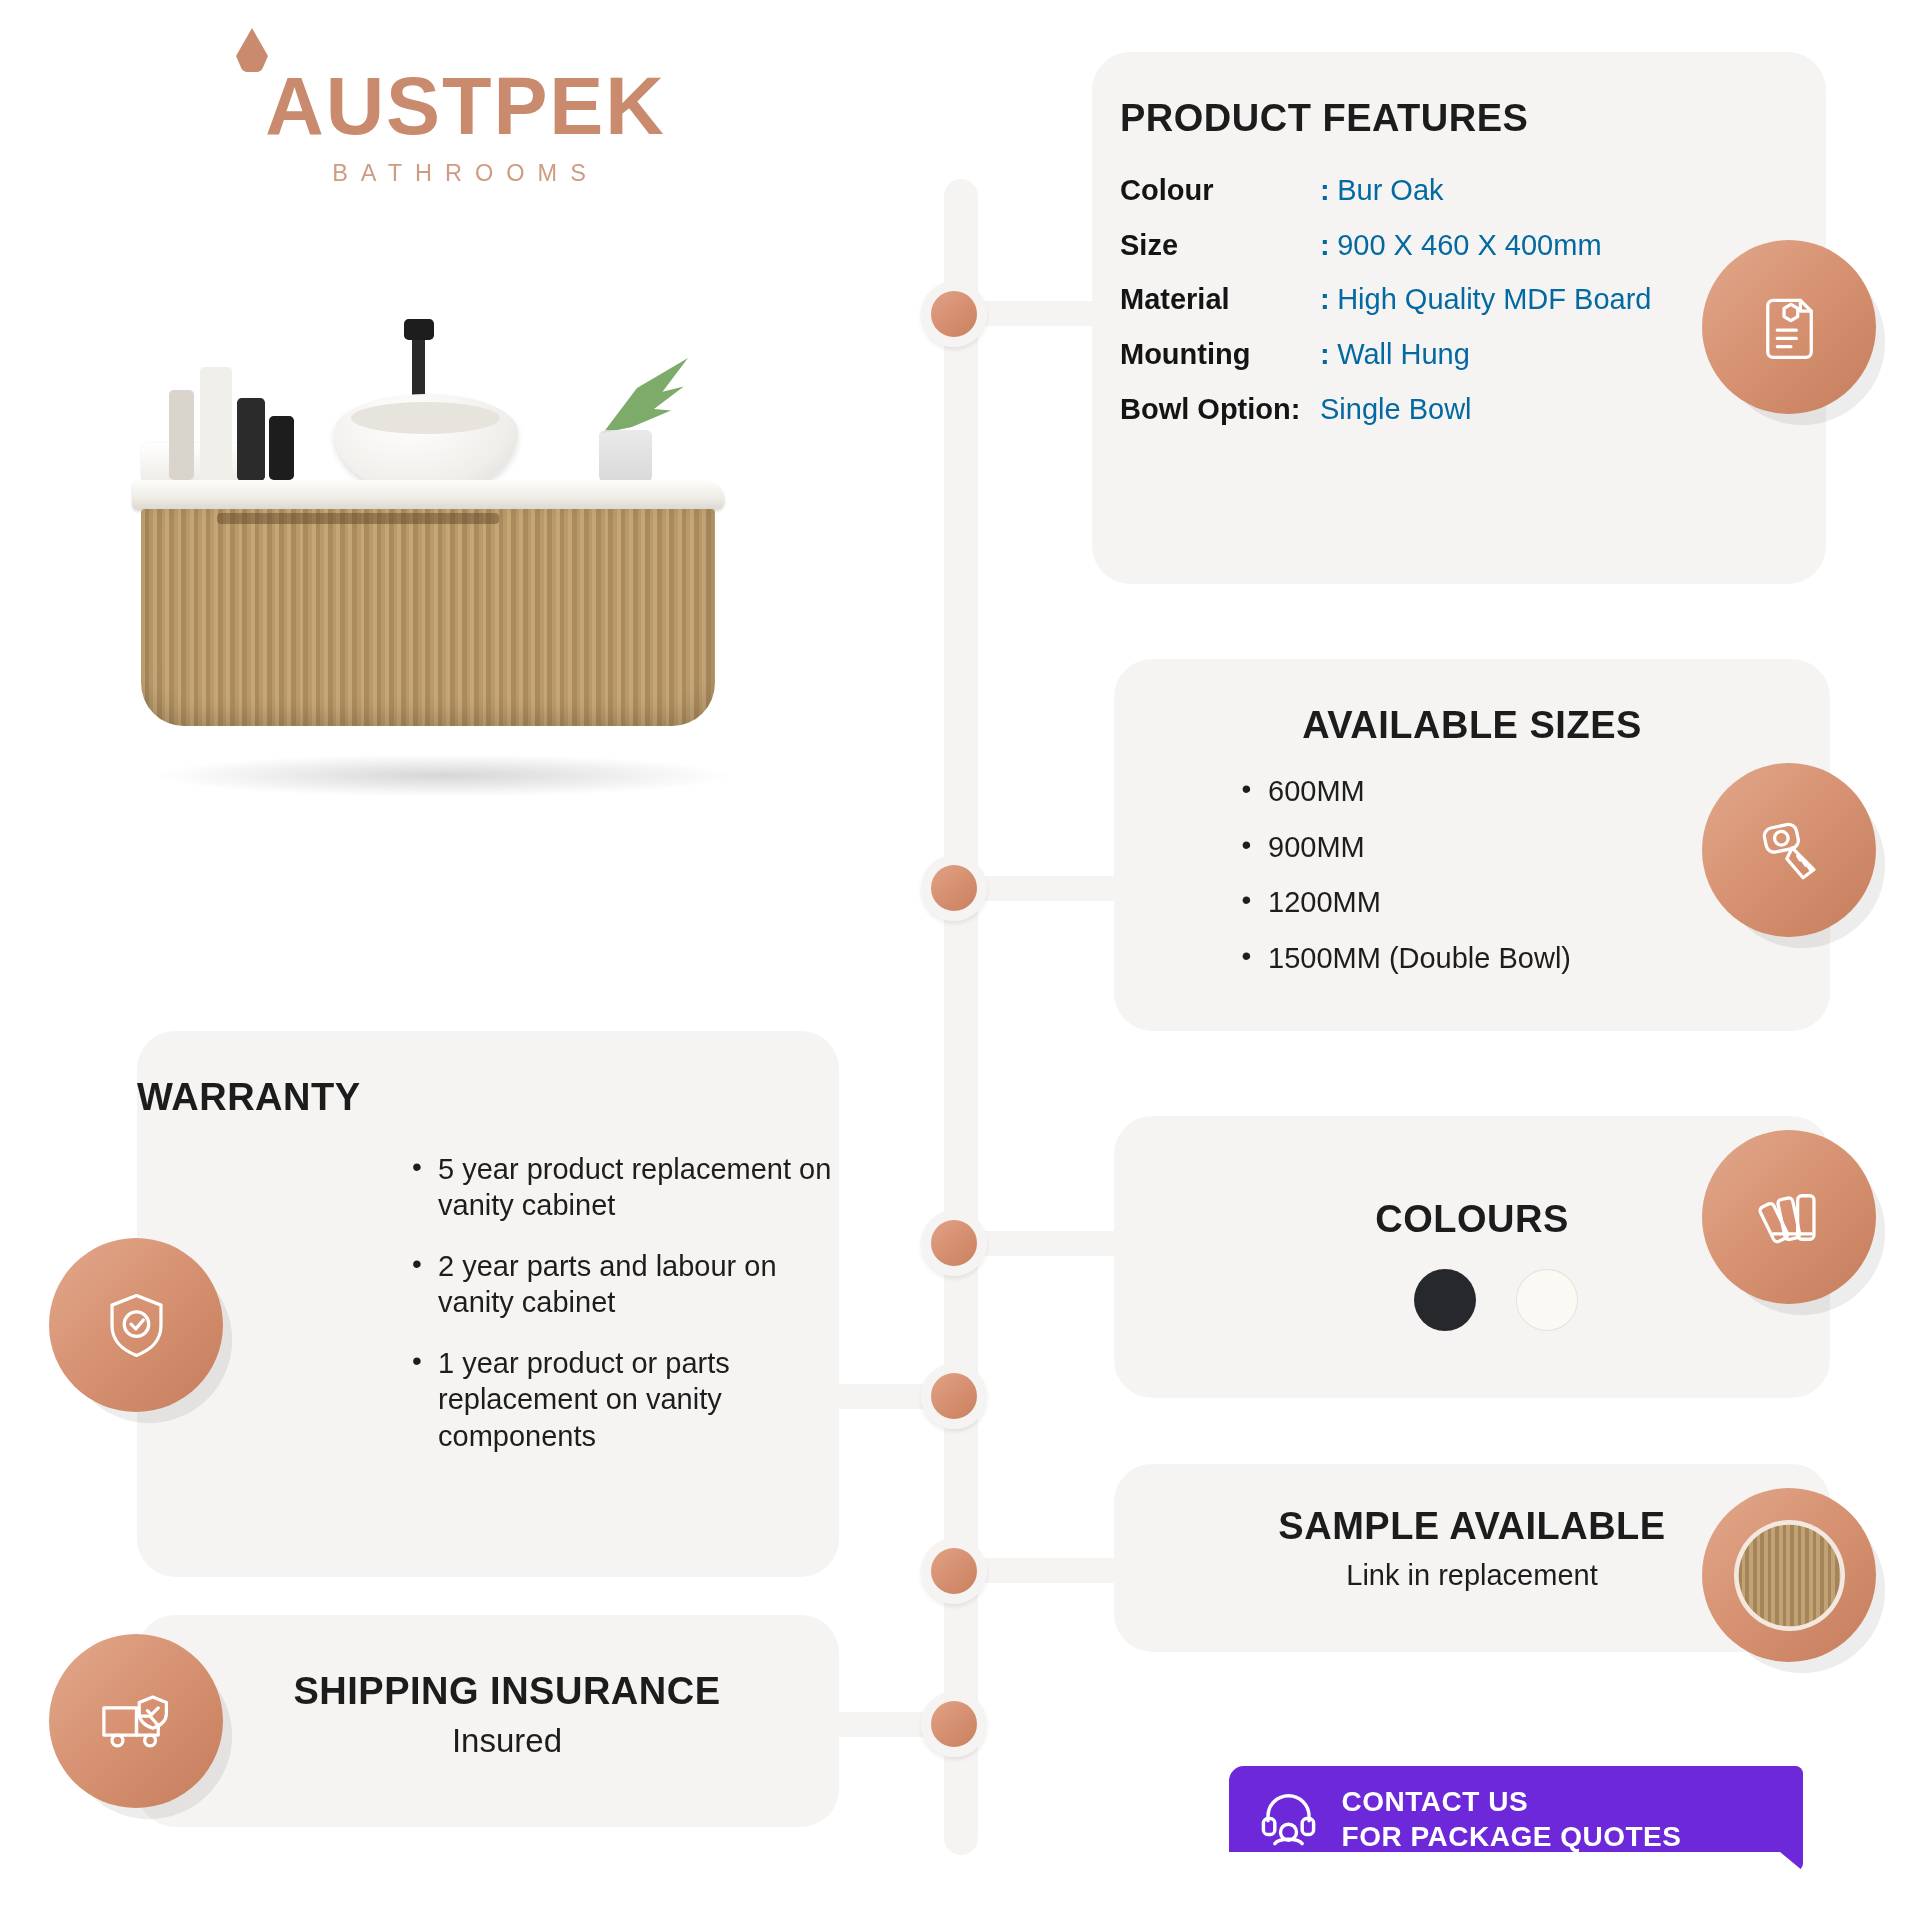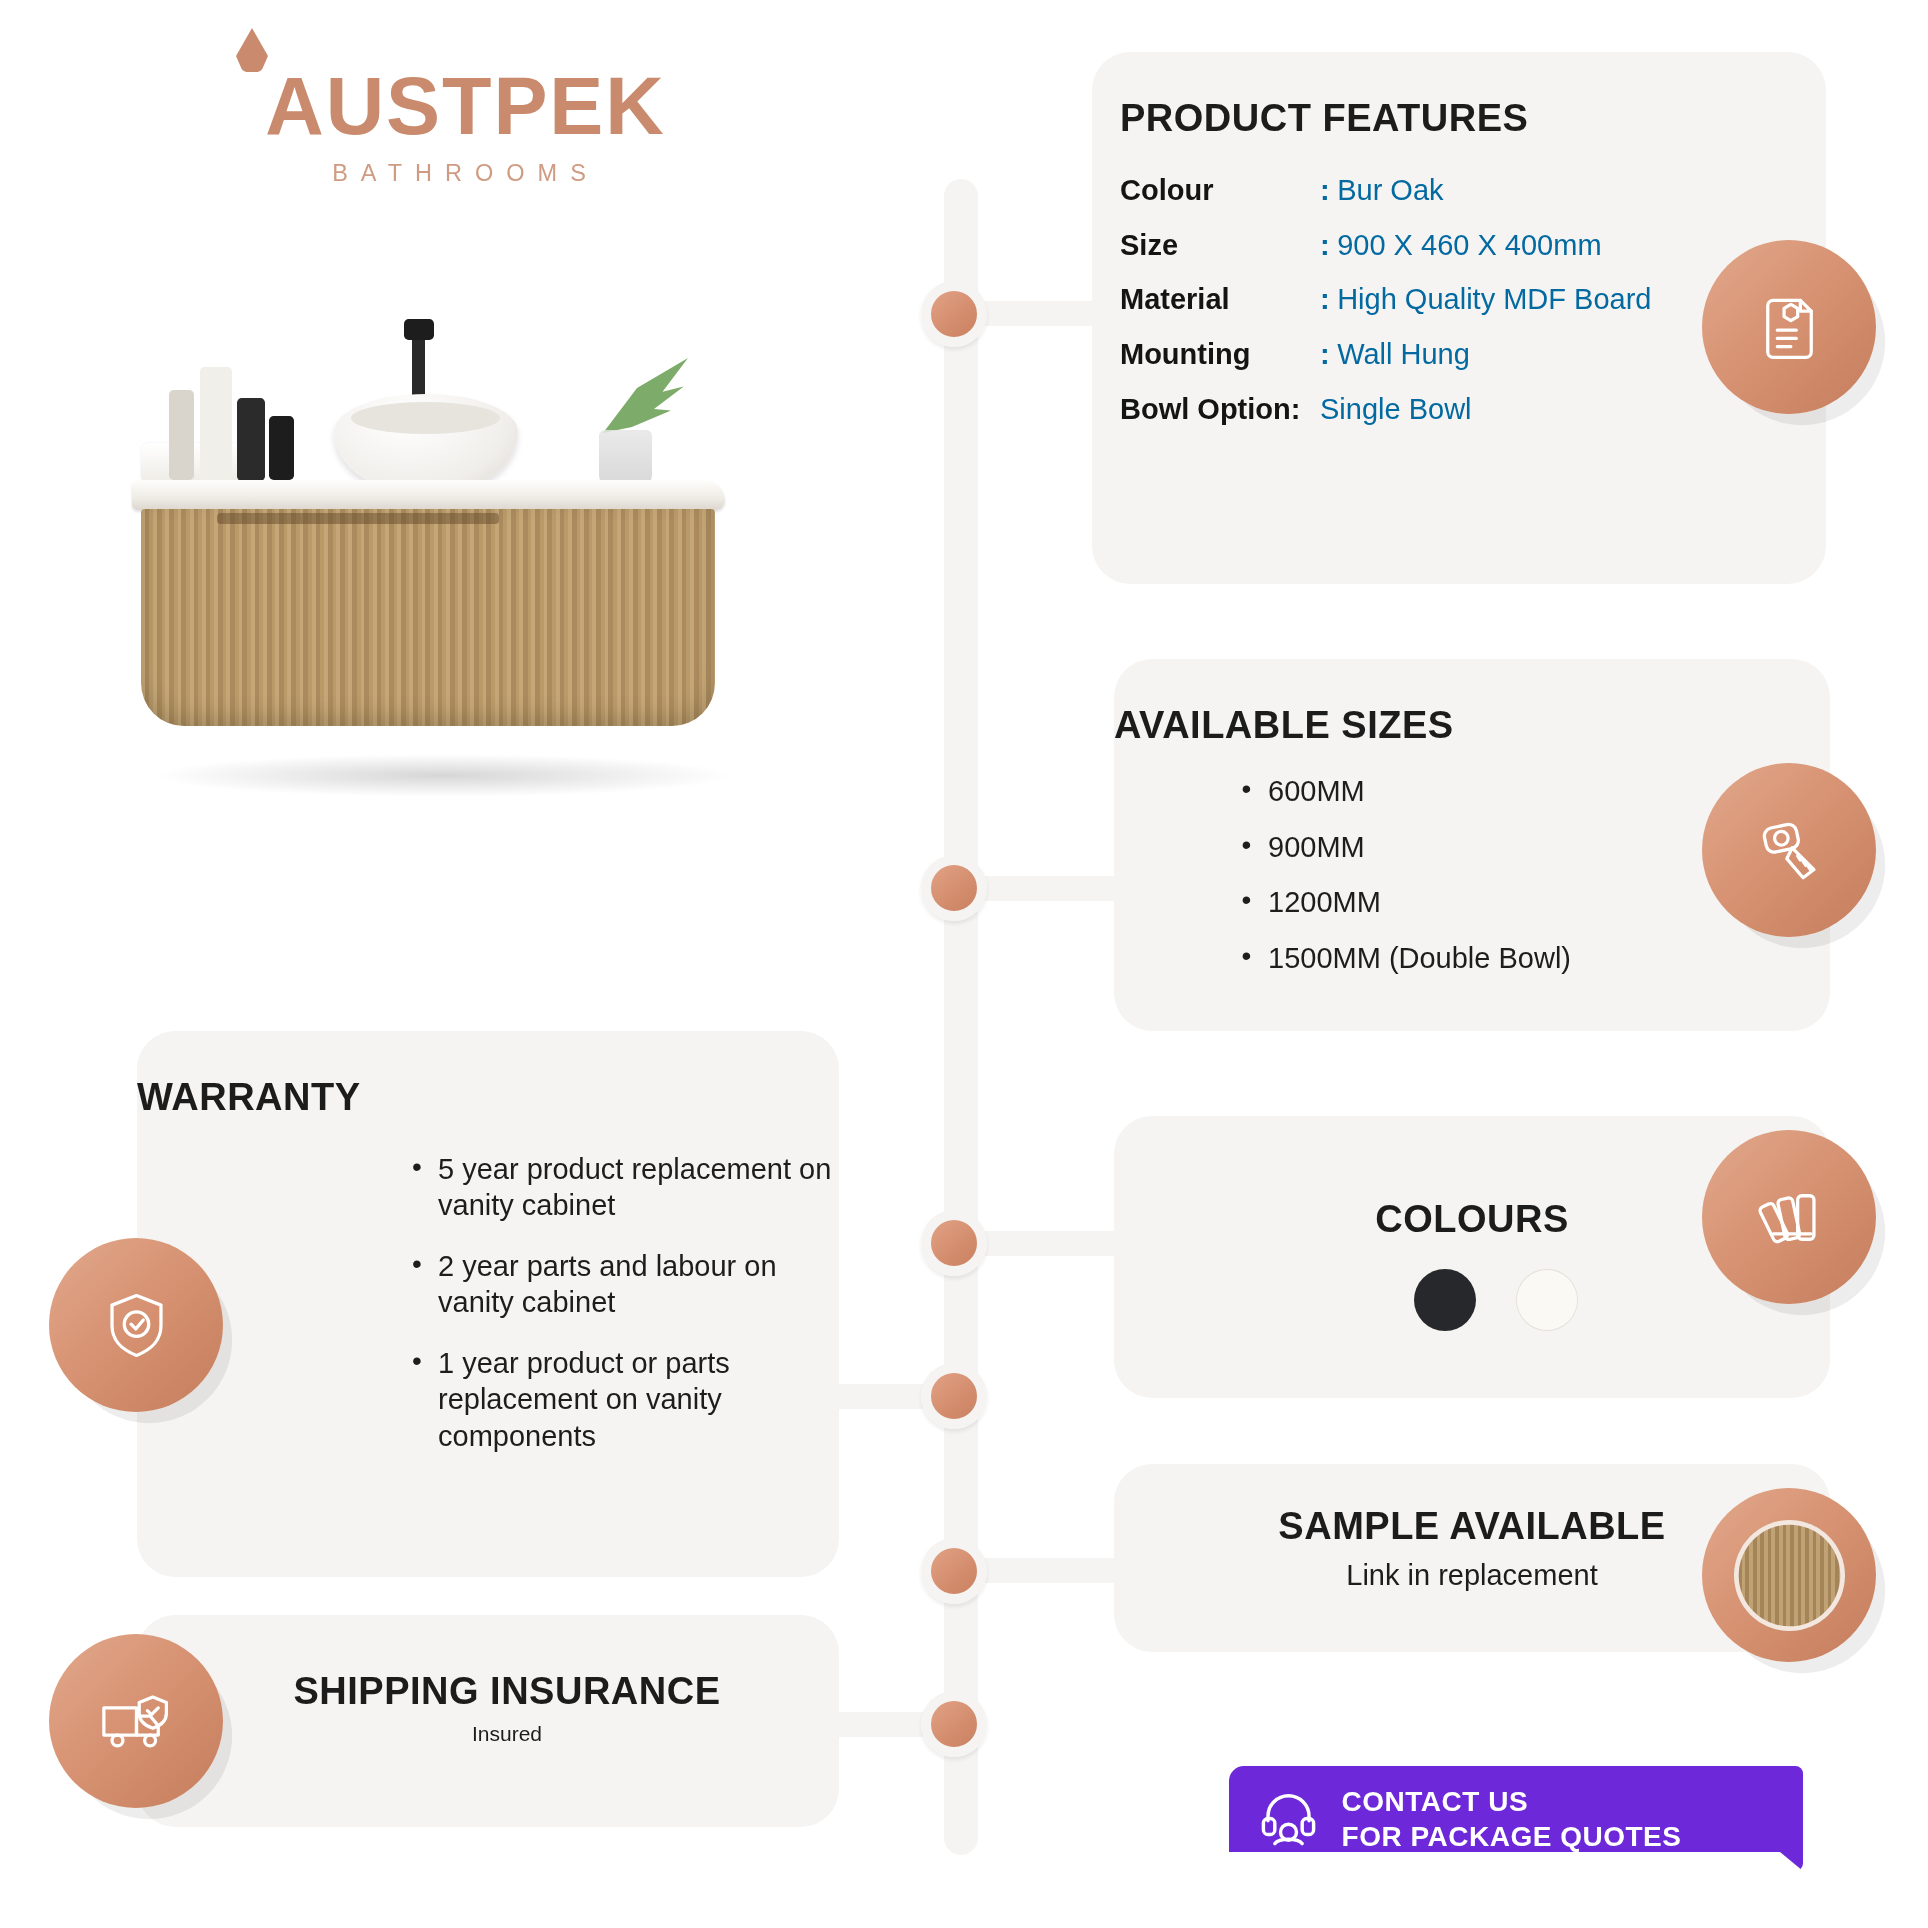--- a/index.html
+++ b/index.html
@@ -216,21 +216,21 @@
     color: #141414;
   }
   .feat-val {
     font-size: 29px;
     color: #0369a1;
   }
   .feat-val .colon { font-weight: bold; margin-right: 7.5px; }
 
   
   #card-sizes { left: 1114px; top: 659px; width: 716px; height: 372px; }
-  #card-sizes h2 { margin: 45px 0 12px 0; }
+  #card-sizes h2 { text-align: center; margin: 45px 0 12px 0; }
   .size-list { margin: 28px 0 0 122px; }
   .size-list li {
     list-style: none;
     font-size: 29px;
     color: #1d1d1d;
     margin-bottom: 22.6px;
     position: relative;
     padding-left: 32px;
   }
   .size-list li::before {
@@ -282,21 +282,21 @@
     position: absolute;
     left: 1.9px; top: -1.9px;
     font-size: 28px;
   }
 
   
   #card-shipping { left: 137px; top: 1615px; width: 702px; height: 212px; }
   #card-shipping h2 { text-align: center; margin: 55px 0 0 38px; }
   #card-shipping p {
     text-align: center;
-    font-size: 21px;
+    font-size: 33px;
     color: #1d1d1d;
     margin: 9.4px 0 0 38px;
   }
 
   
   .bubble {
     position: absolute;
     width: 174px;
     height: 174px;
     border-radius: 50%;

